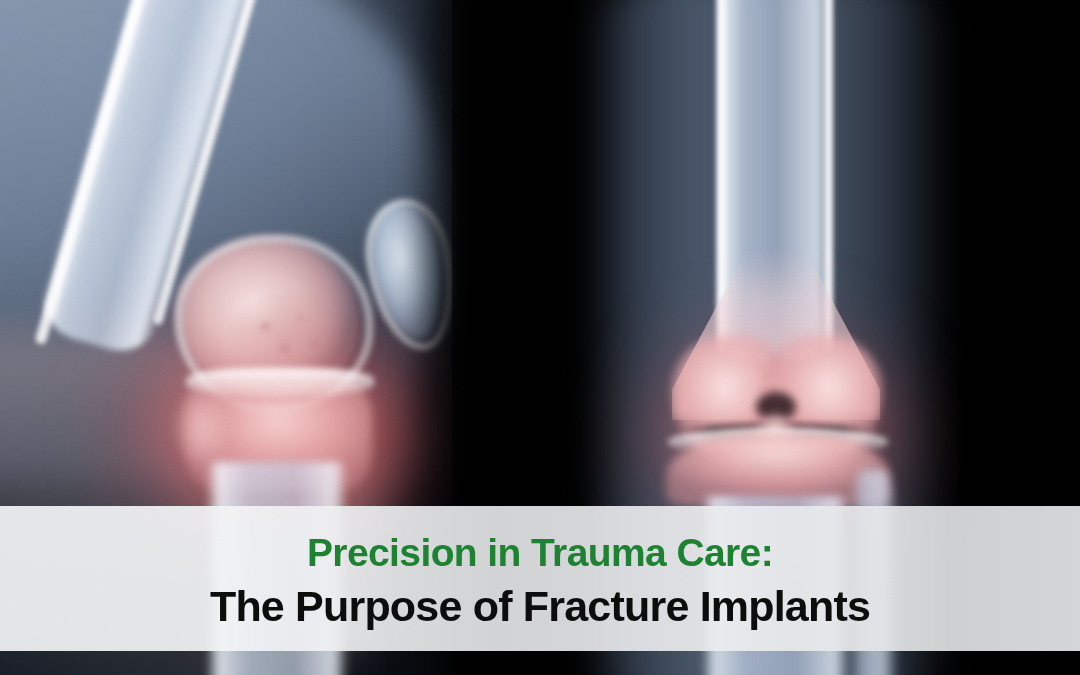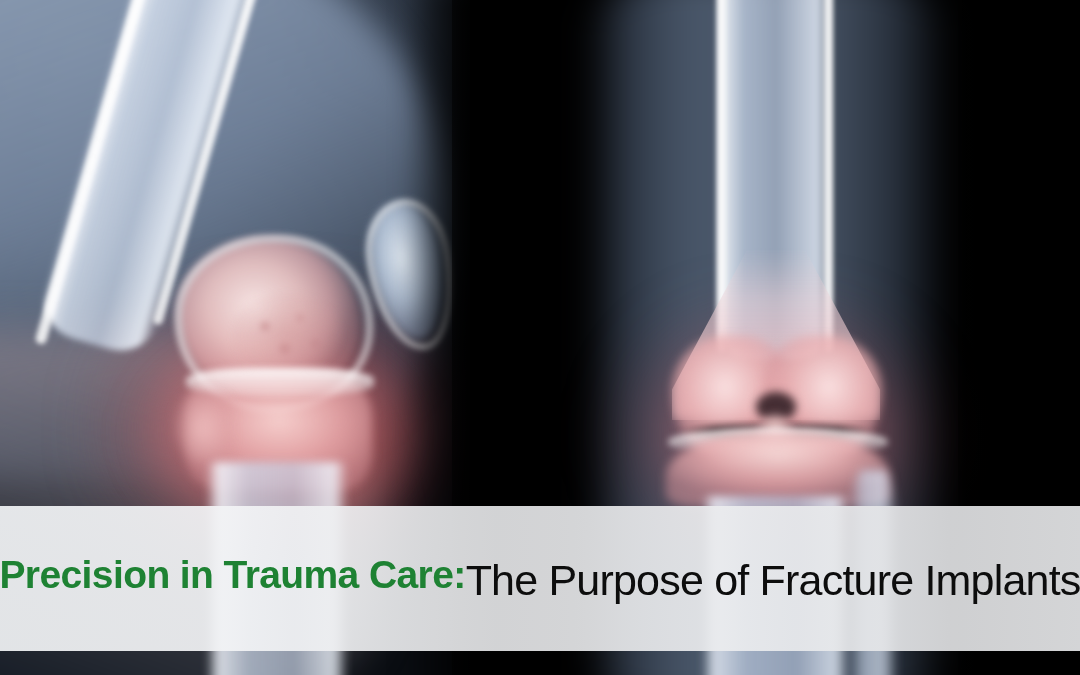--- a/index.html
+++ b/index.html
@@ -358,37 +358,38 @@
     width: 1080px;
     height: 145px;
     background: linear-gradient(90deg,
       rgba(240,242,244,0.935) 0%,
       rgba(243,244,246,0.920) 22%,
       rgba(232,233,235,0.905) 46%,
       rgba(236,237,239,0.915) 68%,
       rgba(228,229,231,0.905) 88%,
       rgba(232,233,235,0.915) 100%);
     display: flex;
+    flex-direction: column;
     align-items: center;
     justify-content: center;
     box-sizing: border-box;
     padding-top: 4px;
     text-align: center;
   }
   #title-line-1 {
     font-size: 39px;
     font-weight: 700;
     letter-spacing: -0.6px;
     line-height: 1.0;
     margin: 0 0 13px 0;
     white-space: nowrap;
   }
   #title-line-2 {
     font-size: 43px;
-    font-weight: 400;
+    font-weight: 700;
     letter-spacing: -0.8px;
     line-height: 1.0;
     margin: 0;
     white-space: nowrap;
   }
 </style>
 </head>
 <body>
 
 <div id="canvas" style="background: rgb(0, 0, 0);">

